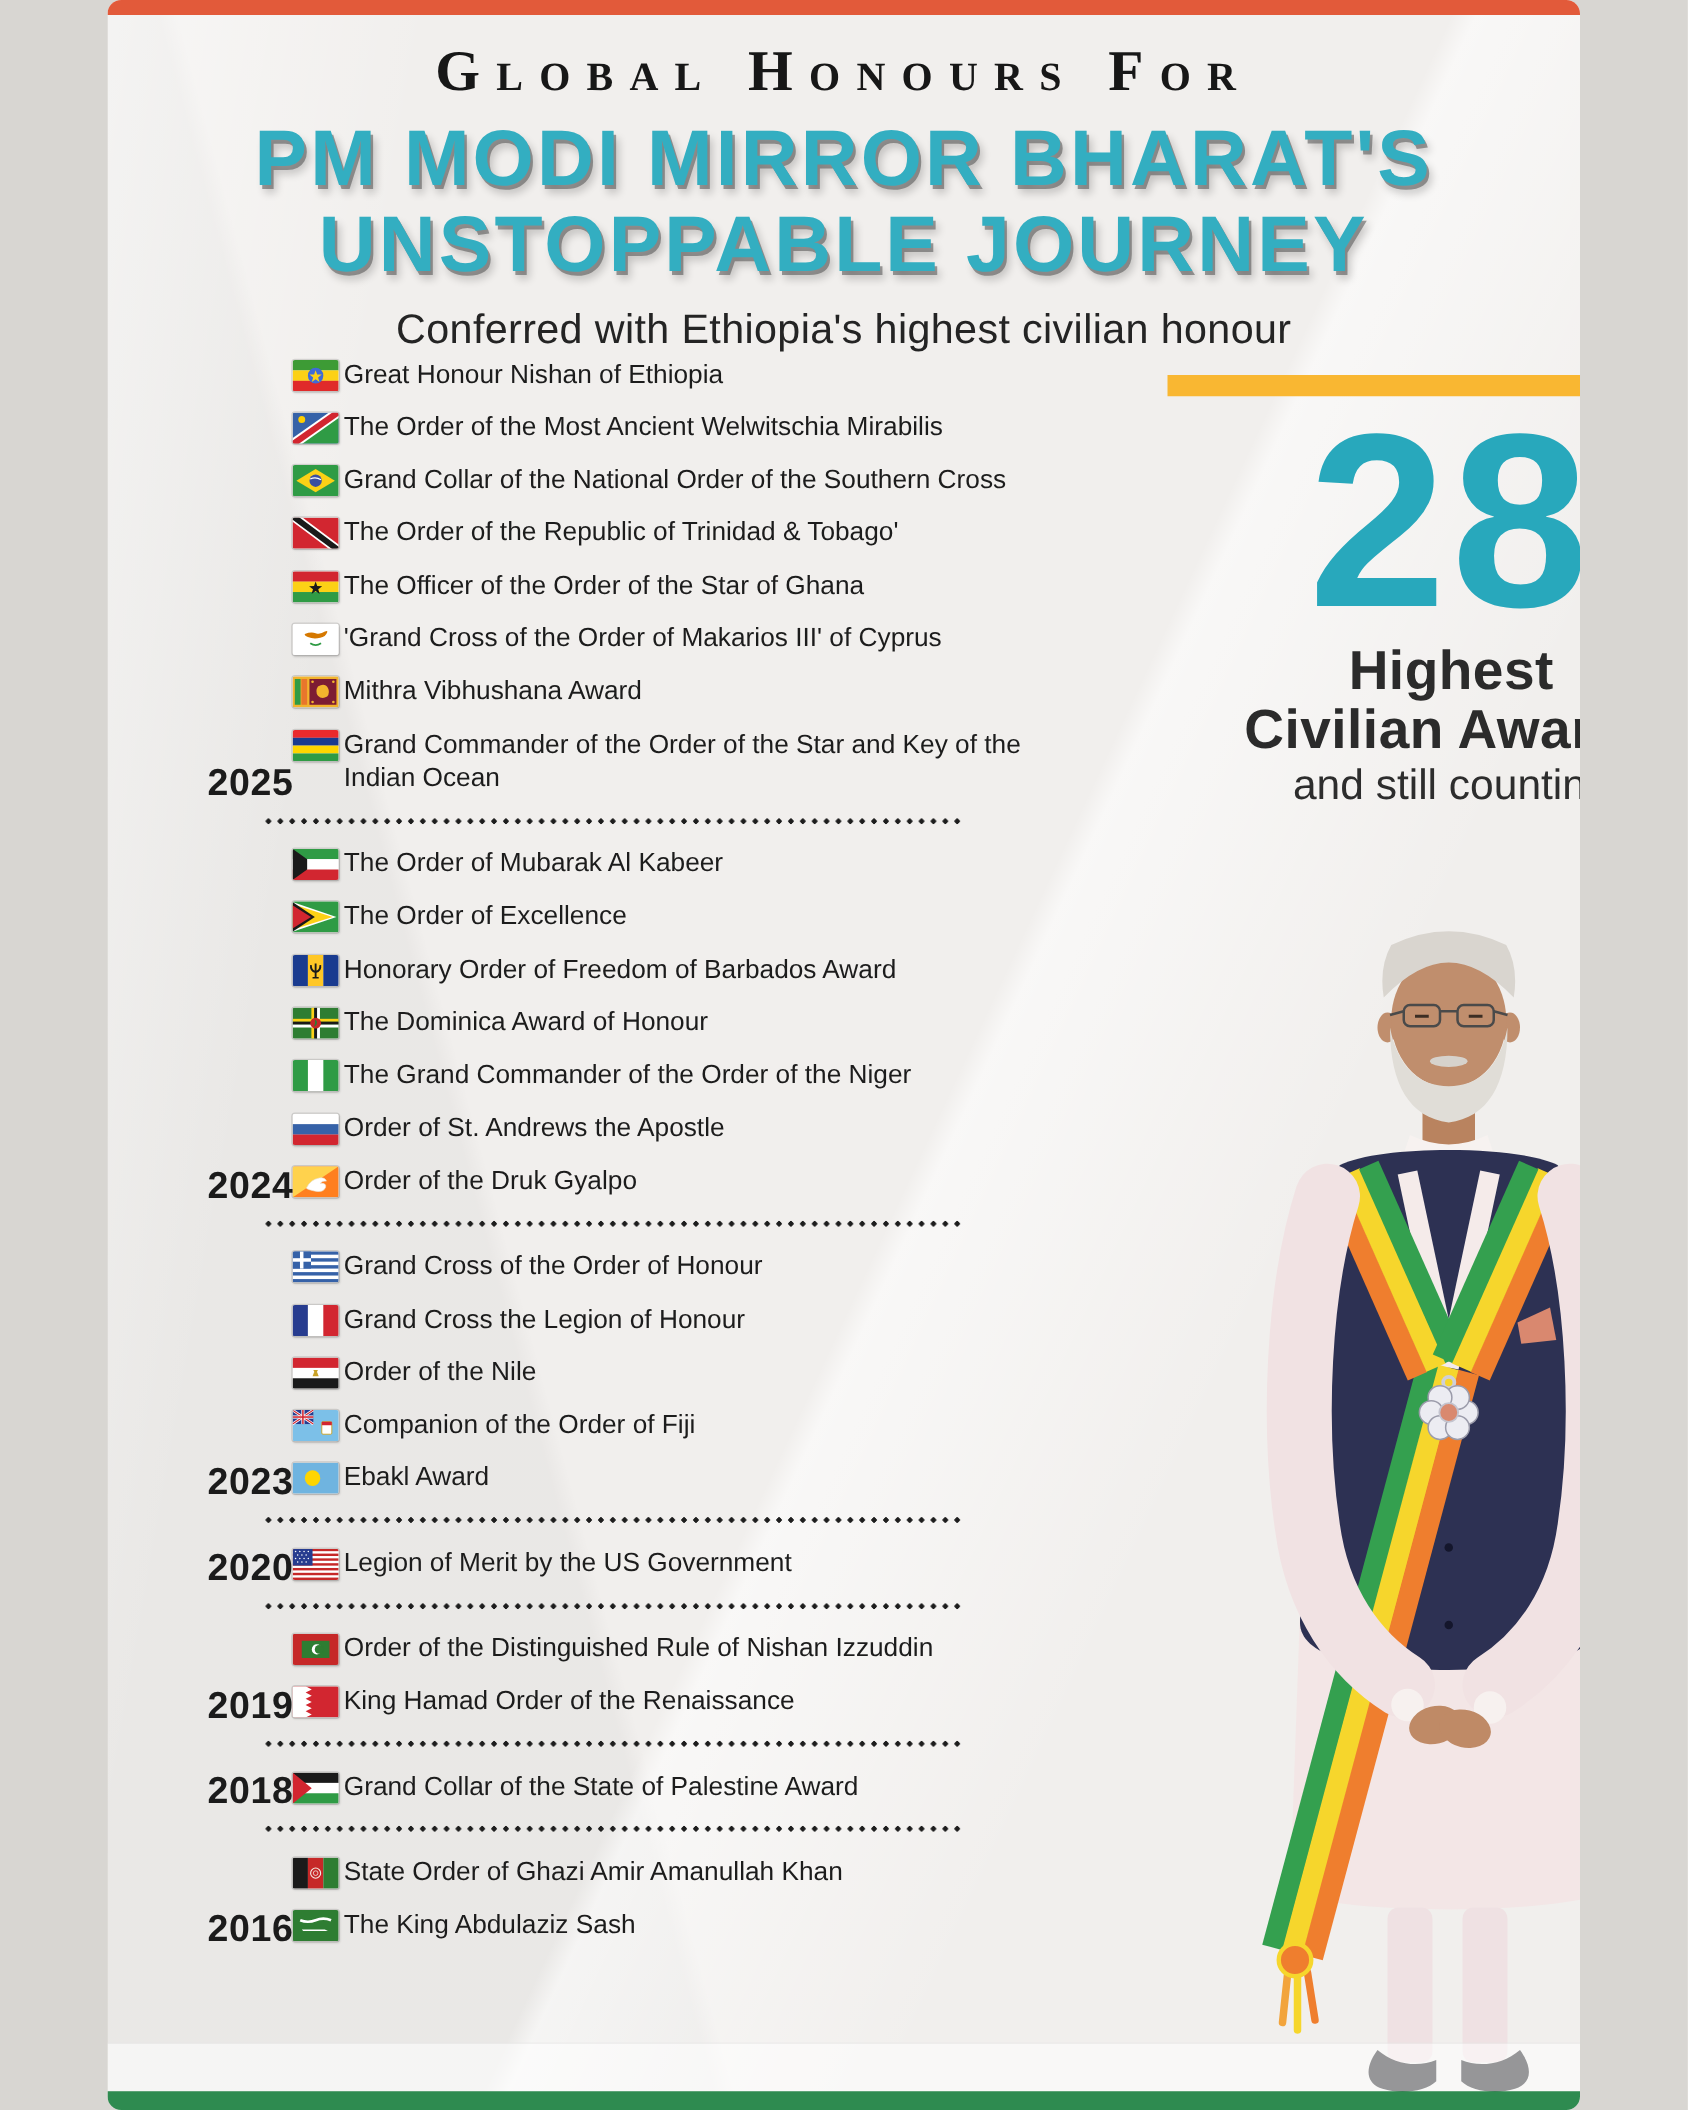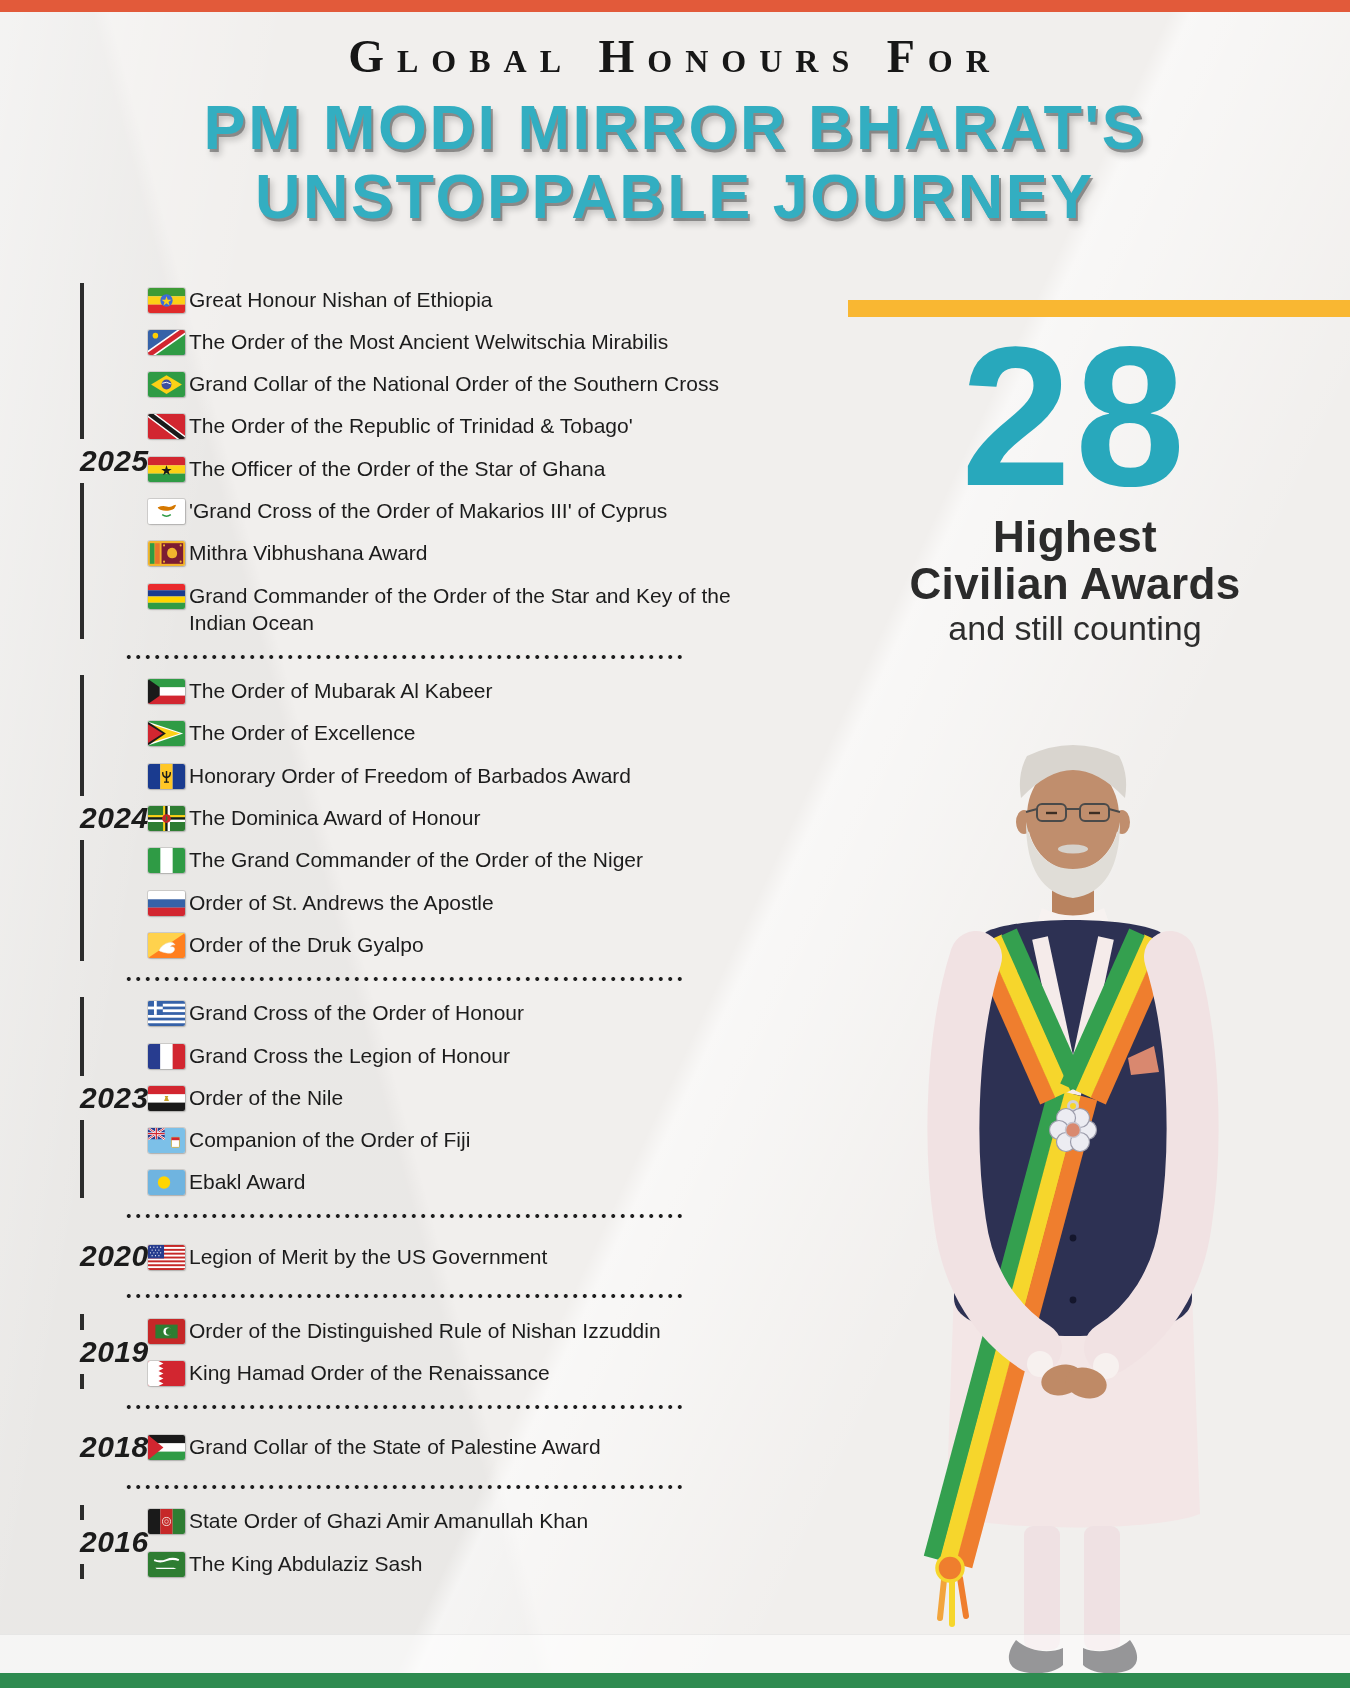--- a/index.html
+++ b/index.html
@@ -1,23 +1,23 @@
 <!DOCTYPE html>
 <html><head>
 <meta charset="utf-8">
 <style>
   html,body{margin:0;padding:0;background:#d8d6d2;}
   .canvas{
-    position:relative;width:1350px;height:1688px;margin:0 auto;overflow:hidden;
+    position:relative;width:1178px;height:1688px;margin:0 auto;overflow:hidden;
     background:
       linear-gradient(115deg, rgba(255,255,255,0) 55%, rgba(255,255,255,.55) 56%, rgba(255,255,255,0) 72%),
       linear-gradient(100deg, rgba(255,255,255,.5) 0%, rgba(255,255,255,0) 18%),
       linear-gradient(75deg, rgba(0,0,0,.03) 30%, rgba(255,255,255,0) 31%),
       #f1efed;
-    font-family:"Liberation Sans","DejaVu Sans",sans-serif;color:#1c1c1c;
+    font-family:"Liberation Sans","DejaVu Sans",sans-serif;color:#1c1c1c;border-radius:11px;
   }
   .top-bar{position:absolute;top:0;left:0;right:0;height:12px;}
   .bottom-bar{position:absolute;bottom:0;left:0;right:0;height:15px;}
   .footer-strip{position:absolute;bottom:15px;left:0;right:0;height:38px;background:rgba(255,255,255,.55);border-top:1px solid rgba(0,0,0,.06);}
   
   .header{position:absolute;top:30px;left:0;right:0;text-align:center;}
   .kicker{font-family:"Liberation Serif","DejaVu Serif",serif;font-variant:small-caps;
     font-size:46px;font-weight:600;letter-spacing:13px;color:#171717;}
   .title{margin:10px 0 0;font-size:63px;line-height:1.1;font-weight:800;letter-spacing:2.5px;
     color:#33aec1;text-shadow:2px 3px 0 rgba(80,80,80,.55),4px 6px 7px rgba(0,0,0,.2);}
@@ -25,21 +25,21 @@
   
   .accent-bar{position:absolute;top:300px;left:848px;right:0;height:17px;}
   .stats{position:absolute;top:326px;left:845px;width:460px;text-align:center;}
   .stat-count{font-size:198px;font-weight:700;line-height:.92;letter-spacing:4px;}
   .stat-l1,.stat-l2{font-size:44px;font-weight:700;color:#2b2b2b;line-height:1.06;letter-spacing:.4px;}
   .stat-l1{margin-top:6px;}
   .stat-l3{font-size:34px;font-weight:400;color:#2d2d2d;margin-top:2px;}
   
   .timeline{position:absolute;top:278px;left:80px;width:665px;}
   .group{display:grid;grid-template-columns:68px 1fr;}
-  .rail{display:flex;flex-direction:column;align-items:flex-start;font-style:italic;}
+  .rail{display:flex;flex-direction:row;align-items:flex-end;}
   .rail-line{width:4px;background:#2c2c2c;flex:1;min-height:0;margin:5px 0;}
   .rail.no-line .rail-line{visibility:hidden;}
   .year{font-size:30px;font-weight:700;color:#1b1b1b;letter-spacing:.5px;}
   .awards{display:flex;flex-direction:column;justify-content:center;}
   .award{display:flex;align-items:flex-start;gap:4px;padding:7.5px 0;}
   .flag{width:37px;height:25px;flex:0 0 auto;margin-top:2px;border-radius:2px;overflow:hidden;
     box-shadow:0 0 0 1px rgba(0,0,0,.12), 1px 1px 2px rgba(0,0,0,.15);}
   .flag svg{display:block;width:100%;height:100%;}
   .award-name{font-size:21px;font-weight:500;line-height:1.3;color:#1c1c1c;max-width:575px;}
   .separator{height:6px;width:562px;margin:10px 0 10px 44px;
@@ -52,20 +52,21 @@
 </head>
 <body>
 
 <div class="canvas">
   <div class="top-bar" style="background: rgb(226, 90, 58);"></div>
 
   <header class="header">
     <div class="kicker">Global Honours For</div>
     <h1 class="title" style="color: rgb(51, 174, 193);"><span>PM MODI MIRROR BHARAT'S</span><br>
         <span>UNSTOPPABLE JOURNEY</span></h1>
+    <div class="subtitle">Conferred with Ethiopia's highest civilian honour</div>
   </header>
 
   <div class="accent-bar" style="background: rgb(249, 183, 50);"></div>
 
   <section class="stats">
     <div class="stat-count" style="color: rgb(40, 168, 188);">28</div>
     <div class="stat-l1">Highest</div>
     <div class="stat-l2">Civilian Awards</div>
     <div class="stat-l3">and still counting</div>
   </section>

